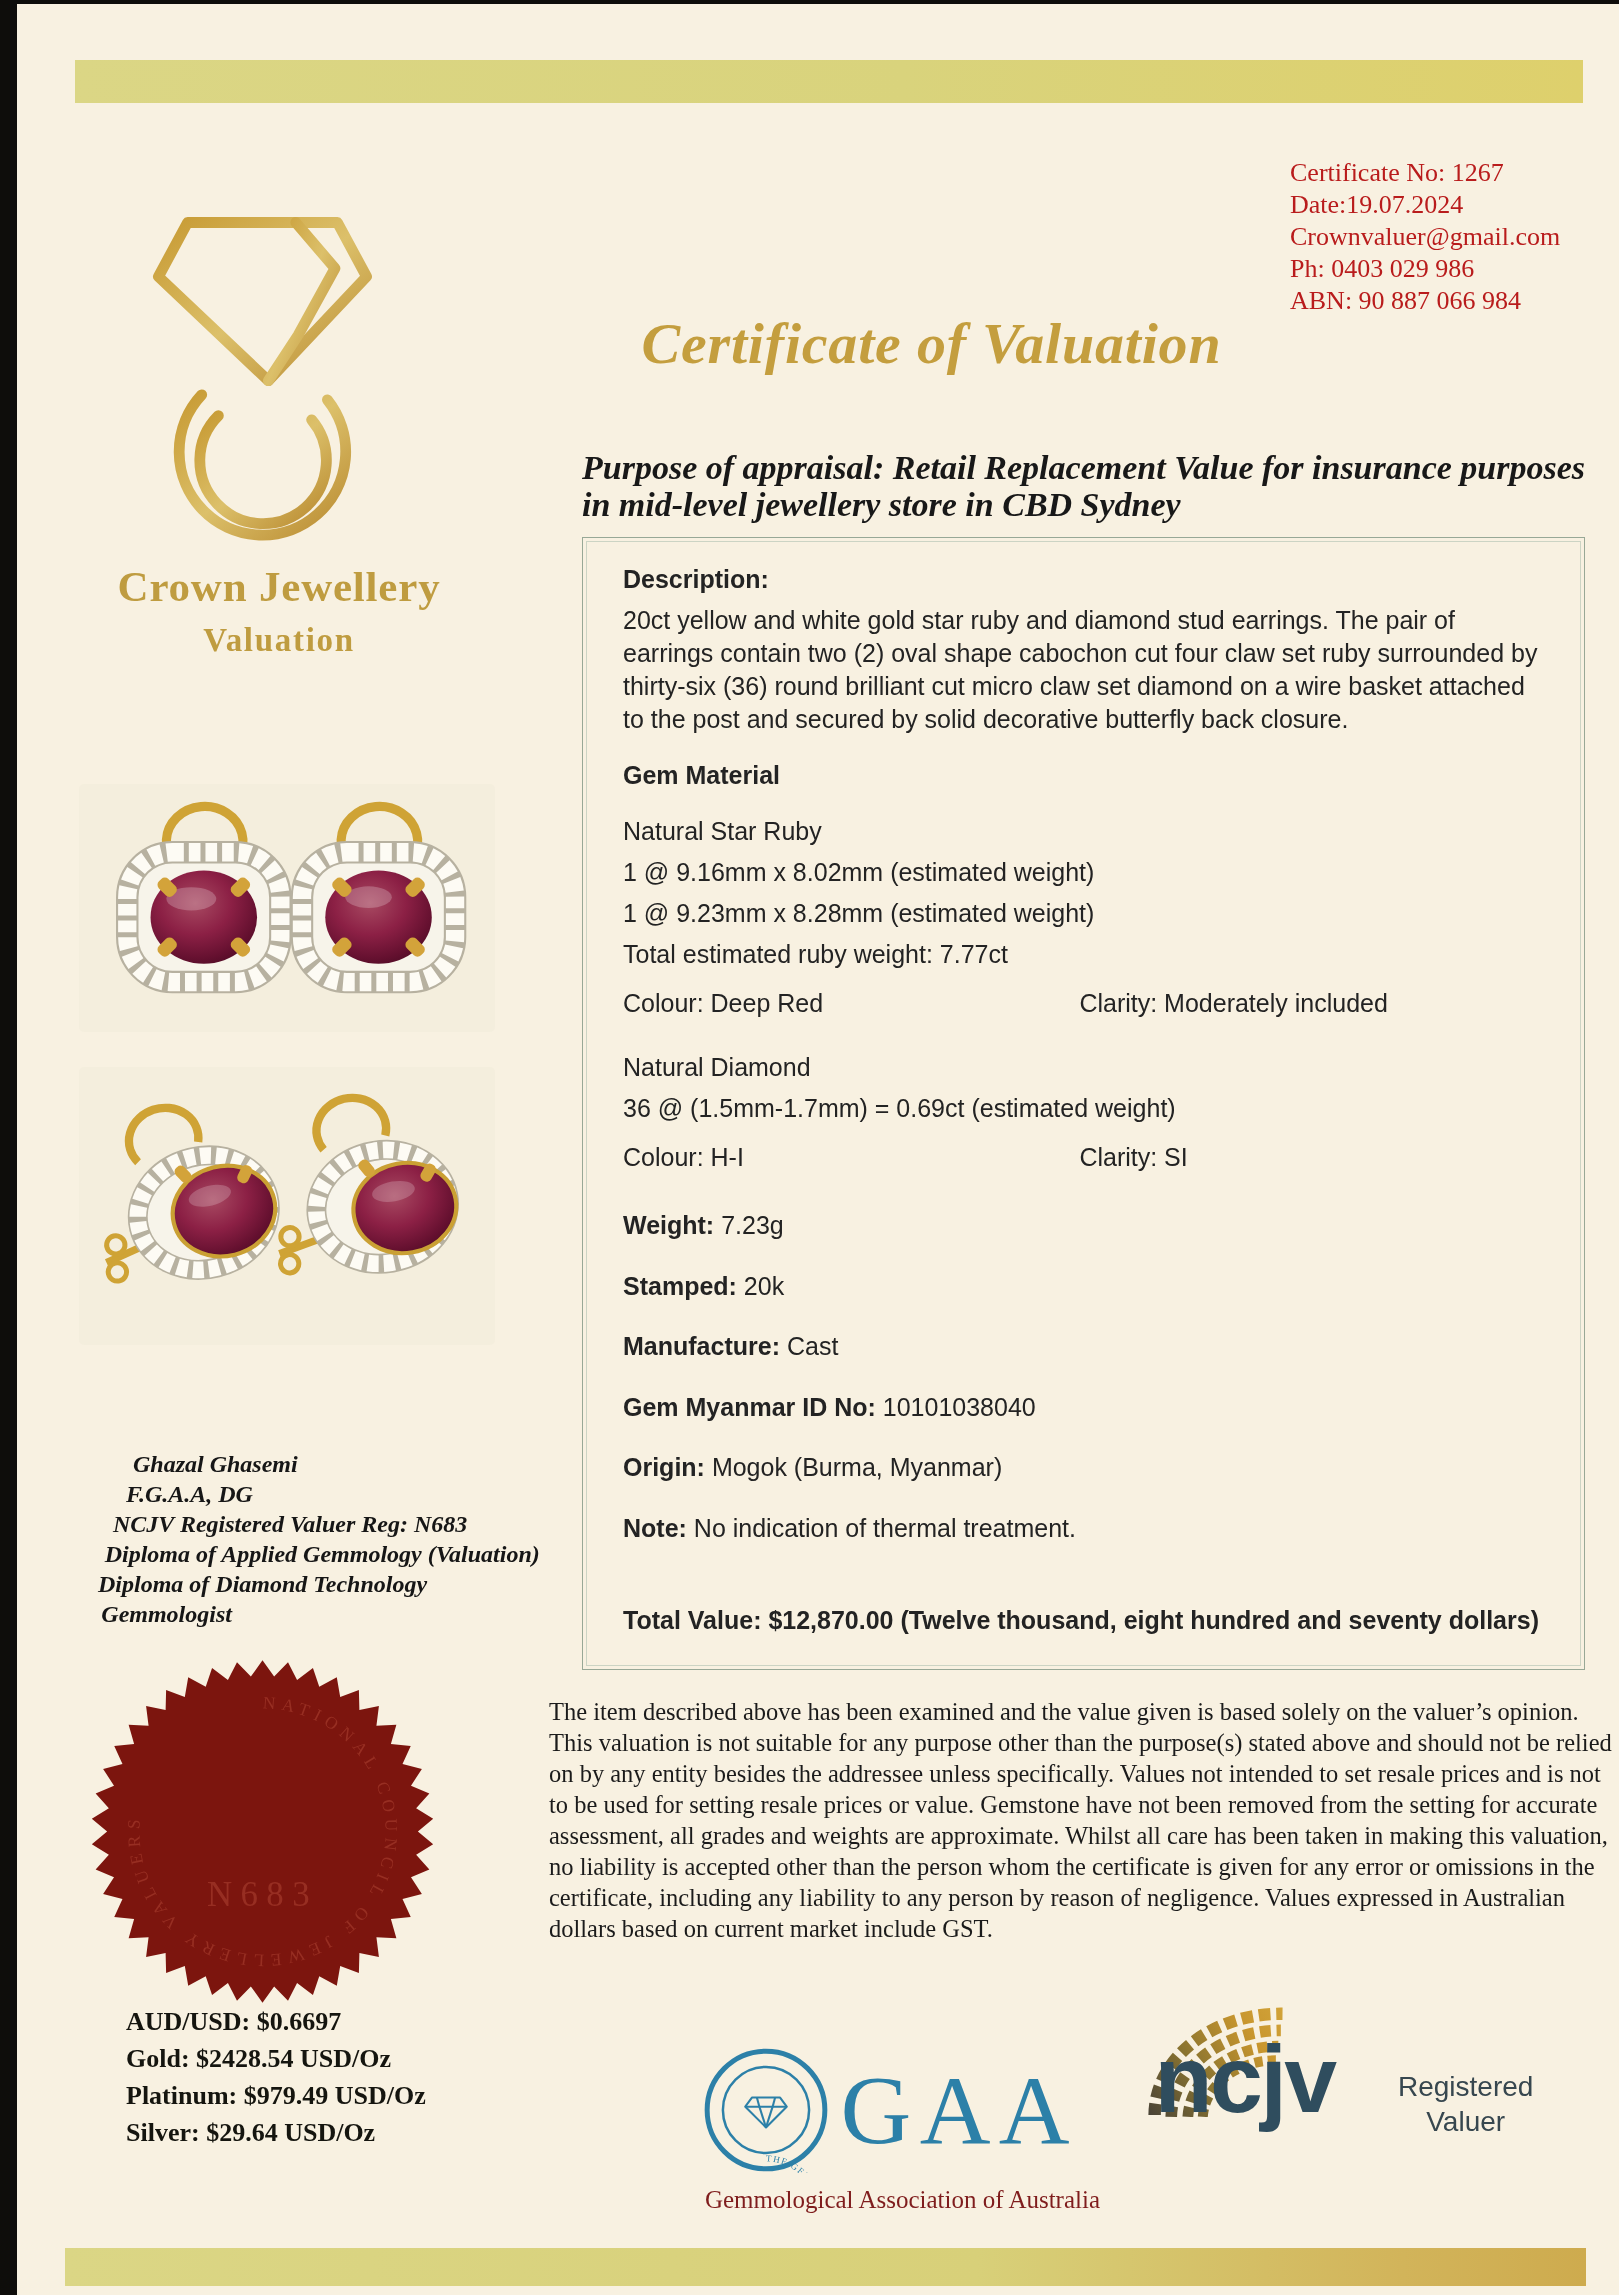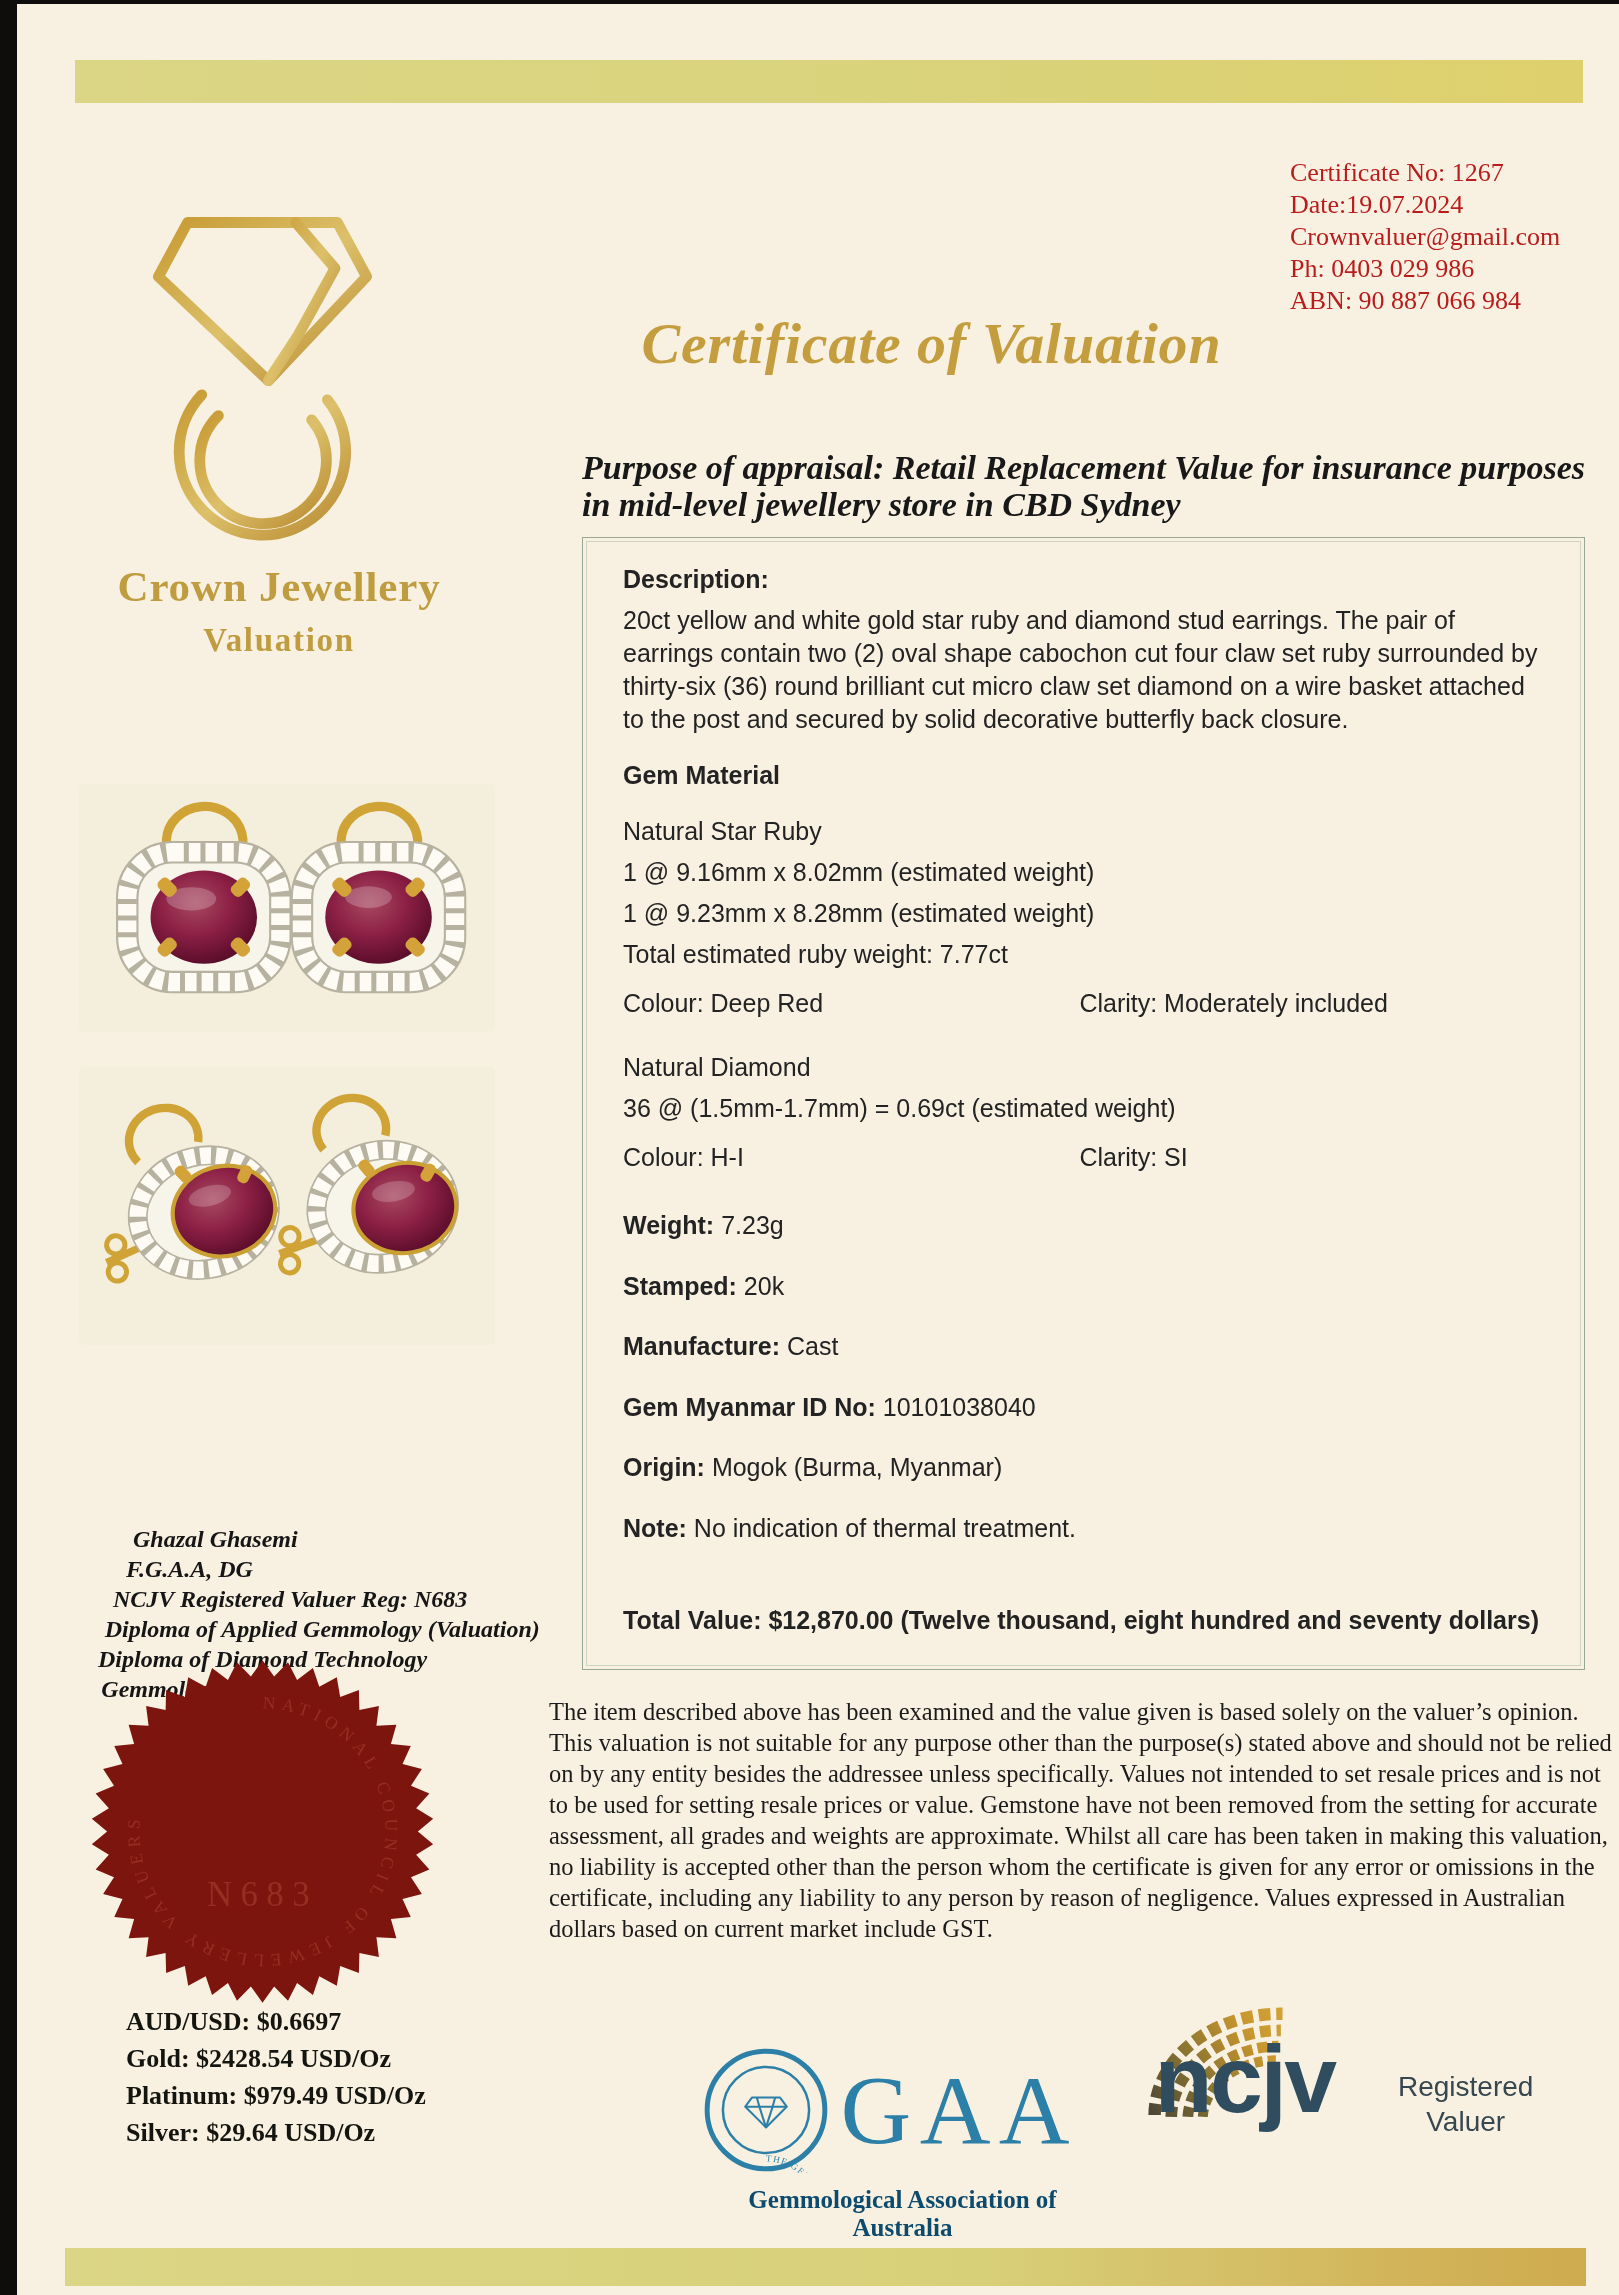--- a/index.html
+++ b/index.html
@@ -23,21 +23,21 @@
 
   .ring-logo{position:absolute;left:125px;top:210px;}
   .brand{position:absolute;left:46px;top:562px;width:466px;text-align:center;color:#bf9c40;}
   .brand-line1{font-size:43px;font-weight:bold;letter-spacing:0.8px;}
   .brand-line2{font-size:33px;font-weight:bold;margin-top:11px;letter-spacing:1.7px;}
 
   .photo{position:absolute;left:79px;width:416px;background:#f4eedd;border-radius:5px;}
   .photo-front{top:784px;height:248px;}
   .photo-side{top:1067px;height:278px;}
 
-  .valuer{position:absolute;left:98px;top:1524px;font-size:24px;line-height:30px;
+  .valuer{position:absolute;left:98px;top:1449px;font-size:24px;line-height:30px;
     font-weight:bold;font-style:italic;color:#161616;}
   .valuer div:nth-child(1){padding-left:35px;}
   .valuer div:nth-child(2){padding-left:28px;}
   .valuer div:nth-child(3){padding-left:15px;}
   .valuer div:nth-child(4){padding-left:6.7px;}
   .valuer div:nth-child(6){padding-left:3.3px;}
 
   .seal{position:absolute;left:88px;top:1657px;}
 
   .rates{position:absolute;left:126px;top:2003px;font-size:26px;line-height:37px;font-weight:bold;color:#15150f;}
@@ -58,21 +58,21 @@
   .two-col .c1{width:47%;}
   .total-line{margin-top:58px !important;font-weight:bold;line-height:35px;}
 
   .disclaimer{position:absolute;left:549px;top:1696px;width:1063px;
     font-size:24.5px;line-height:31px;color:#1b1b1b;}
 
   .gaa{position:absolute;left:703px;top:2047px;width:399px;}
   .gaa-row{display:flex;align-items:center;}
   .gaa-acronym{font-size:98px;font-weight:normal;color:#2c80a8;letter-spacing:8.3px;margin-left:11.6px;
     font-family:"Liberation Serif", serif;}
-  .gaa-caption{margin-top:13.3px;text-align:center;font-size:25px;color:#0c4a6e;font-weight:bold;}
+  .gaa-caption{margin-top:13.3px;text-align:center;font-size:25px;color:#7f1d1d;}
 
   .ncjv{position:absolute;left:1138px;top:1992px;width:466px;height:200px;text-align:center;}
   .ncjv-swoosh{position:absolute;left:5px;top:0px;}
   .ncjv-acronym{position:absolute;left:16.6px;top:33px;font-family:"Liberation Sans", sans-serif;
     font-size:95px;font-weight:bold;letter-spacing:-2.5px;color:#2f4d5e;}
   .ncjv-tagline{position:absolute;left:260px;top:77px;font-family:"Liberation Sans", sans-serif;
     font-size:28px;line-height:35px;color:#37474f;}
 </style>
 </head>
 <body>

